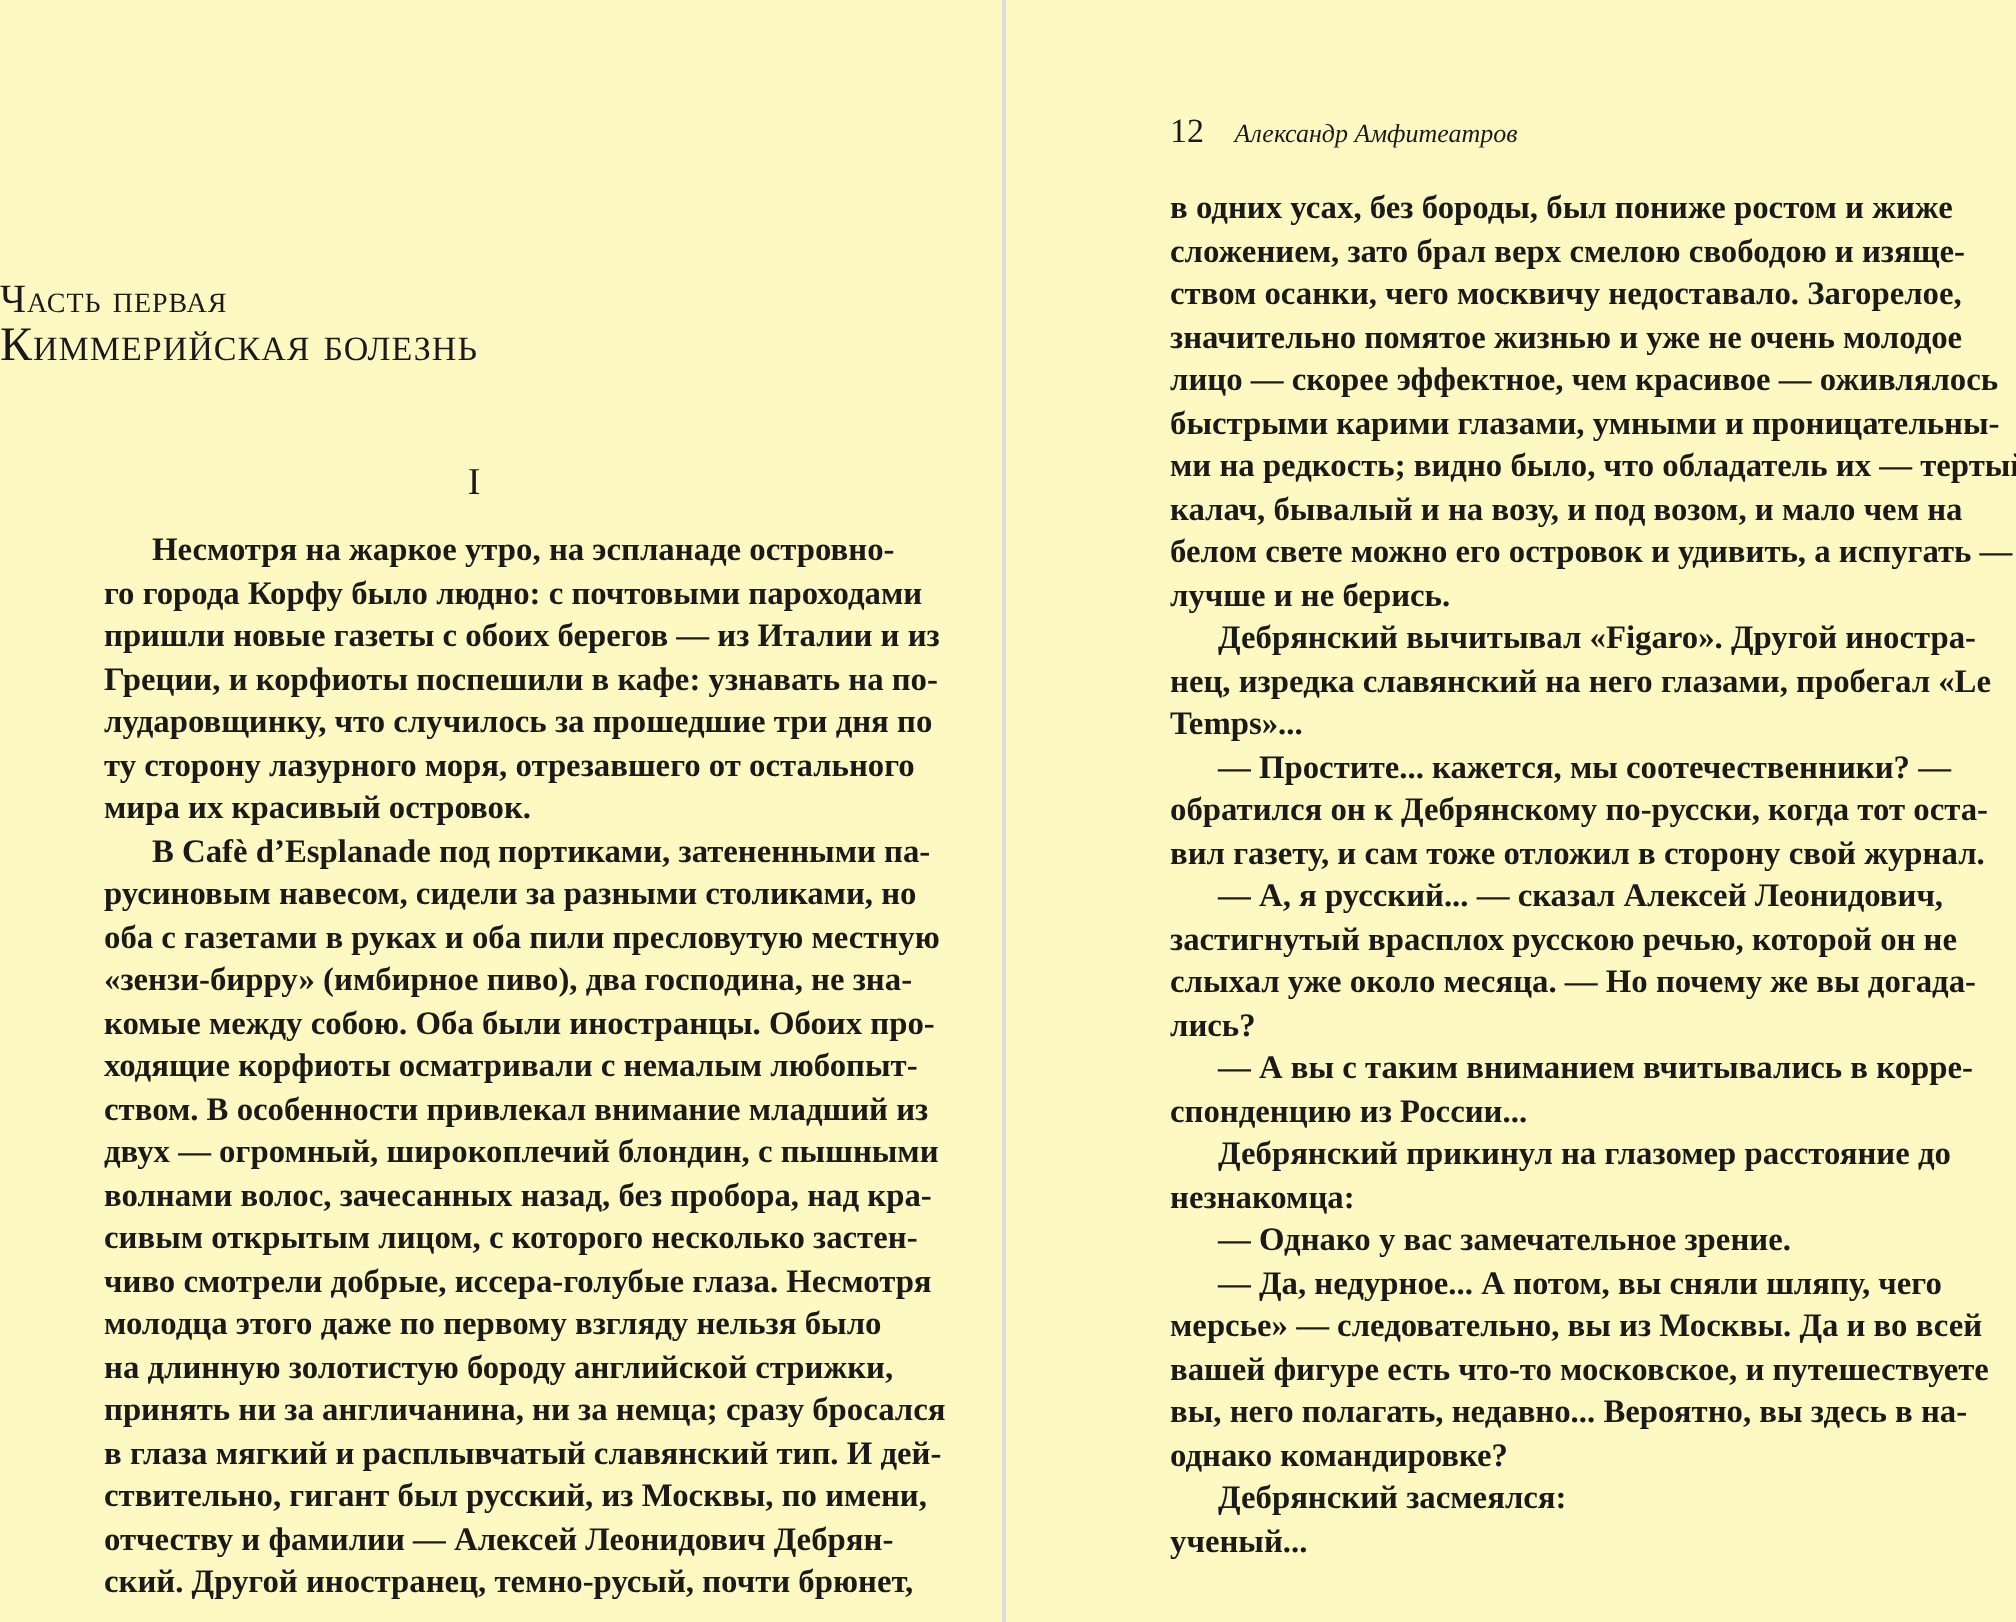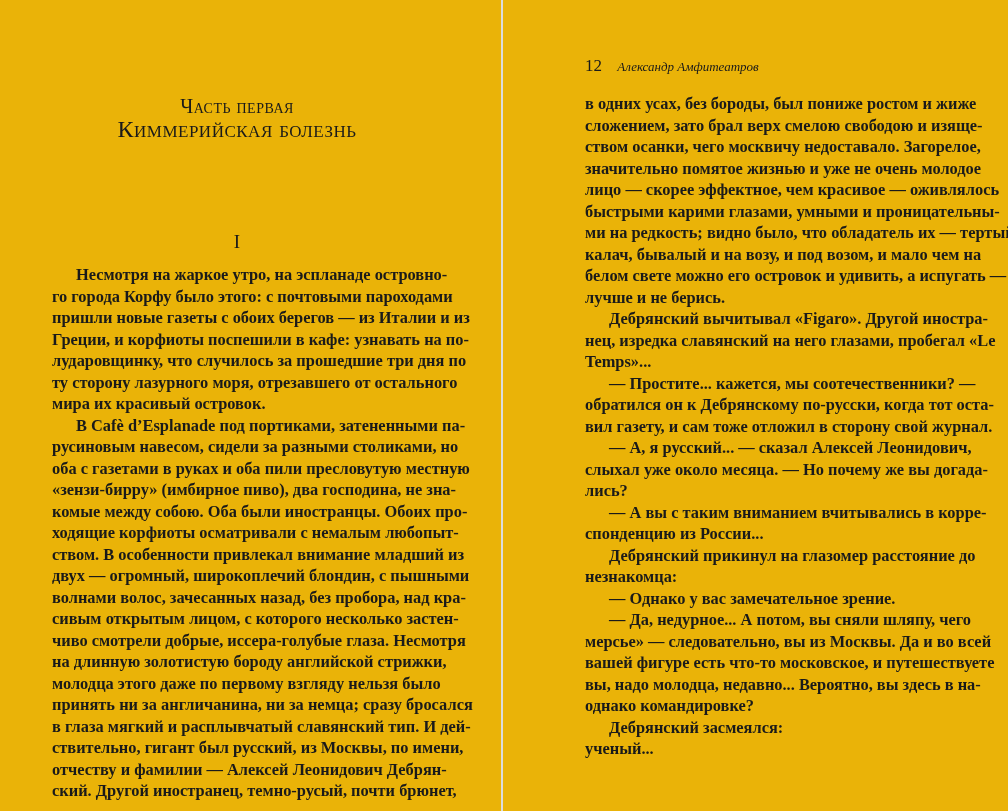--- a/index.html
+++ b/index.html
@@ -1,24 +1,24 @@
 <!DOCTYPE html>
 <html><head>
 <meta charset="utf-8">
 <style>
   html, body { margin: 0; padding: 0; background: #ffffff; }
   body { width: 1008px; height: 811px; position: relative; overflow: hidden;
          font-family: "Liberation Serif", "DejaVu Serif", serif; color: #1a1a1a; }
-  .page { position: absolute; top: 0; height: 811px; background: #eab308; }
+  .page { position: absolute; top: 0; height: 811px; background: #fef9c3; }
   .page.left { left: 0; width: 502px; }
   .page.right { left: 503px; width: 505px; }
   .gutter { position: absolute; left: 501px; top: 0; width: 2px; height: 811px; background: #dcdcdc; }
 
-  .part-title { position: absolute; left: 0; width: 474px; text-align: center;
-                font-variant: small-caps; letter-spacing: 0.5px; }
+  .part-title { position: absolute; left: 0; width: 474px; text-align: left;
+                font-variant: small-caps; letter-spacing: 0.5px; margin-top: 44px; }
   .part-label { top: 95px; font-size: 20px; }
   .part-name { top: 116px; font-size: 24px; }
   .chapter-num { position: absolute; top: 231px; left: 0; width: 474px; text-align: center; font-size: 19px; }
 
   .textblock { position: absolute; font-size: 16.4px; line-height: 21.5px; }
   .left .textblock { left: 52px; top: 264px; width: 369px; }
   .right .textblock { left: 82px; top: 93px; width: 370px; }
 
   .line { display: block; height: 21.5px; white-space: nowrap; text-align: justify; text-align-last: justify; font-weight: bold; }
   .line.last { text-align-last: left; }
@@ -30,39 +30,39 @@
 </style>
 </head>
 <body>
 
 <div class="page left">
   <div class="part-title part-label">Часть первая</div>
   <div class="part-title part-name">Киммерийская болезнь</div>
   <div class="chapter-num">I</div>
   <div class="textblock" id="left-text">
       <span class="line indent">Несмотря на жаркое утро, на эспланаде островно-</span>
-      <span class="line">го города Корфу было этого: с почтовыми пароходами</span>
+      <span class="line">го города Корфу было людно: с почтовыми пароходами</span>
       <span class="line">пришли новые газеты с обоих берегов — из Италии и из</span>
       <span class="line">Греции, и корфиоты поспешили в кафе: узнавать на по-</span>
       <span class="line">лударовщинку, что случилось за прошедшие три дня по</span>
       <span class="line">ту сторону лазурного моря, отрезавшего от остального</span>
       <span class="line last">мира их красивый островок.</span>
       <span class="line indent">В Cafè d’Esplanade под портиками, затененными па-</span>
       <span class="line">русиновым навесом, сидели за разными столиками, но</span>
       <span class="line">оба с газетами в руках и оба пили пресловутую местную</span>
       <span class="line">«зензи-бирру» (имбирное пиво), два господина, не зна-</span>
       <span class="line">комые между собою. Оба были иностранцы. Обоих про-</span>
       <span class="line">ходящие корфиоты осматривали с немалым любопыт-</span>
       <span class="line">ством. В особенности привлекал внимание младший из</span>
       <span class="line">двух — огромный, широкоплечий блондин, с пышными</span>
       <span class="line">волнами волос, зачесанных назад, без пробора, над кра-</span>
       <span class="line">сивым открытым лицом, с которого несколько застен-</span>
       <span class="line">чиво смотрели добрые, иссера-голубые глаза. Несмотря</span>
+      <span class="line">молодца этого даже по первому взгляду нельзя было</span>
       <span class="line">на длинную золотистую бороду английской стрижки,</span>
-      <span class="line">молодца этого даже по первому взгляду нельзя было</span>
       <span class="line">принять ни за англичанина, ни за немца; сразу бросался</span>
       <span class="line">в глаза мягкий и расплывчатый славянский тип. И дей-</span>
       <span class="line">ствительно, гигант был русский, из Москвы, по имени,</span>
       <span class="line">отчеству и фамилии — Алексей Леонидович Дебрян-</span>
       <span class="line">ский. Другой иностранец, темно-русый, почти брюнет,</span>
     </div>
 </div>
 
 <div class="gutter"></div>
 
@@ -82,28 +82,29 @@
       <span class="line">калач, бывалый и на возу, и под возом, и мало чем на</span>
       <span class="line">белом свете можно его островок и удивить, а испугать —</span>
       <span class="line last">лучше и не берись.</span>
       <span class="line indent">Дебрянский вычитывал «Figaro». Другой иностра-</span>
       <span class="line">нец, изредка славянский на него глазами, пробегал «Le</span>
       <span class="line last">Temps»...</span>
       <span class="line indent">— Простите... кажется, мы соотечественники? —</span>
       <span class="line">обратился он к Дебрянскому по-русски, когда тот оста-</span>
       <span class="line last">вил газету, и сам тоже отложил в сторону свой журнал.</span>
       <span class="line indent">— А, я русский... — сказал Алексей Леонидович,</span>
+      <span class="line">застигнутый врасплох русскою речью, которой он не</span>
       <span class="line">слыхал уже около месяца. — Но почему же вы догада-</span>
       <span class="line last">лись?</span>
       <span class="line indent">— А вы с таким вниманием вчитывались в корре-</span>
       <span class="line last">спонденцию из России...</span>
       <span class="line indent">Дебрянский прикинул на глазомер расстояние до</span>
       <span class="line last">незнакомца:</span>
       <span class="line indent last">— Однако у вас замечательное зрение.</span>
       <span class="line indent">— Да, недурное... А потом, вы сняли шляпу, чего</span>
       <span class="line">мерсье» — следовательно, вы из Москвы. Да и во всей</span>
       <span class="line">вашей фигуре есть что-то московское, и путешествуете</span>
-      <span class="line">вы, надо молодца, недавно... Вероятно, вы здесь в на-</span>
+      <span class="line">вы, него полагать, недавно... Вероятно, вы здесь в на-</span>
       <span class="line last">однако командировке?</span>
       <span class="line indent last">Дебрянский засмеялся:</span>
       <span class="line last">ученый...</span>
     </div>
 </div>
 
 </body></html>

